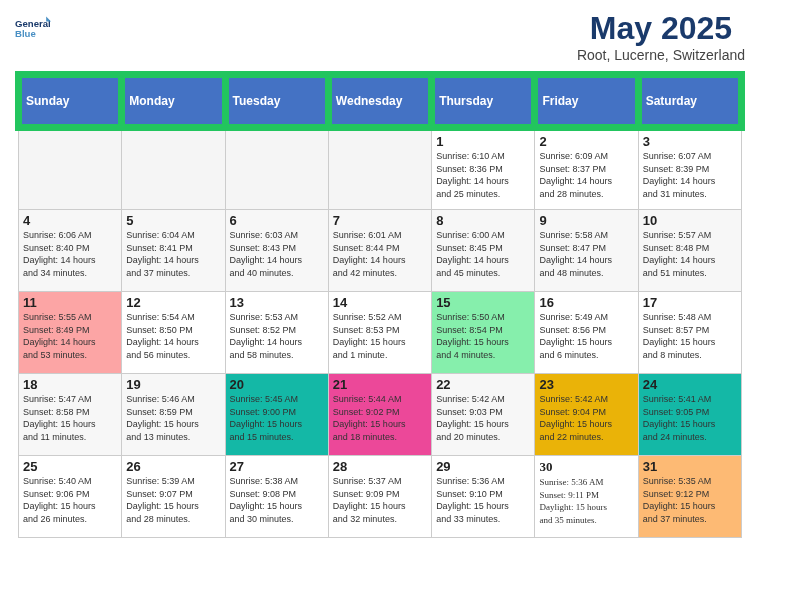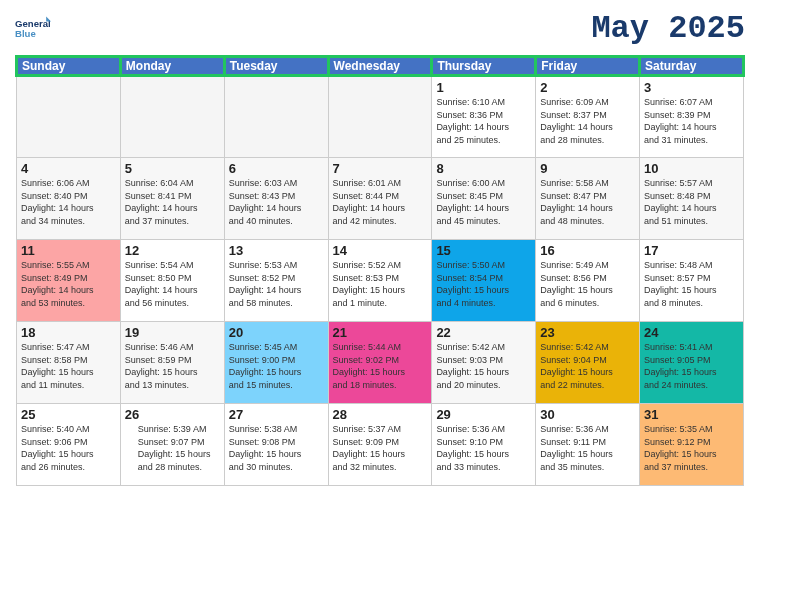--- a/index.html
+++ b/index.html
@@ -1,24 +1,24 @@
 <!DOCTYPE html>
 <html><head>
   <meta charset="utf-8">
   <style>
     * { box-sizing: border-box; margin: 0; padding: 0; }
     body { font-family: Arial, sans-serif; background: #fff; width: 792px; height: 612px; overflow: hidden; }
     .container { width: 760px; padding: 10px 15px; }
     .header { display: flex; justify-content: space-between; align-items: flex-start; margin-bottom: 8px; }
     .logo { display: flex; align-items: center; }
-    .title-block { text-align: center; font-family: Liberation Mono, monospace; }
+    .title-block { text-align: center; }
     .month-title { font-size: 32px; font-weight: bold; color: #1a3a6b; }
     .location { font-size: 14px; color: #444; }
     table { width: 100%; border-collapse: collapse; table-layout: fixed; }
-    th { background: #4472c4; color: #fff; font-size: 12px; padding: 1px 4px; text-align: left; border: 3px solid #22c55e; }
+    th { background: #4472c4; color: #fff; font-size: 12px; padding: 16px 4px; text-align: left; border: 7px solid #22c55e; }
     td { border: 1px solid #ccc; padding: 3px 4px; vertical-align: top; font-size: 9.5px; color: #222; background: #fff; height: 82px; }
     td.empty { background: #f5f5f5; }
     .day-num { font-size: 13px; font-weight: bold; color: #222; display: block; margin-bottom: 1px; }
     .day-info { font-size: 9px; color: #333; line-height: 1.4; }
   </style>
 </head>
 <body>
 
 <div class="container">
   <div class="header">
@@ -26,20 +26,21 @@
   <div style="display:flex;align-items:center;">
     <svg width="36" height="36" viewBox="0 0 60 42">
       <text x="0" y="20" font-size="16" font-weight="bold" fill="#1a3a6b" font-family="Arial">General</text>
       <text x="0" y="36" font-size="16" font-weight="bold" fill="#4a90c4" font-family="Arial">Blue</text>
       <polygon points="52,2 60,10 52,10" fill="#4a90c4"></polygon>
     </svg>
   </div>
       </div>
     <div class="title-block">
       <div class="month-title">May 2025</div>
+      <div class="location">Root, Lucerne, Switzerland</div>
     </div>
   </div>
 
   <table>
     <thead>
       <tr>
         <th>Sunday</th>
         <th>Monday</th>
         <th>Tuesday</th>
         <th>Wednesday</th>
@@ -149,21 +150,21 @@
 Daylight: 14 hours
 and 58 minutes.</div>
           </td>
           <td style="background: rgb(255, 255, 255);">
             <span class="day-num">14</span>
             <div class="day-info" style="white-space: pre-line;">Sunrise: 5:52 AM
 Sunset: 8:53 PM
 Daylight: 15 hours
 and 1 minute.</div>
           </td>
-          <td style="background: #0ea5e9;">
+          <td style="background: #86efac;">
             <span class="day-num">15</span>
             <div class="day-info" style="white-space: pre-line;">Sunrise: 5:50 AM
 Sunset: 8:54 PM
 Daylight: 15 hours
 and 4 minutes.</div>
           </td>
           <td style="background: rgb(255, 255, 255);">
             <span class="day-num">16</span>
             <div class="day-info" style="white-space: pre-line;">Sunrise: 5:49 AM
 Sunset: 8:56 PM
@@ -186,21 +187,21 @@
 Daylight: 15 hours
 and 11 minutes.</div>
           </td>
           <td style="background: rgb(247, 247, 247);">
             <span class="day-num">19</span>
             <div class="day-info" style="white-space: pre-line;">Sunrise: 5:46 AM
 Sunset: 8:59 PM
 Daylight: 15 hours
 and 13 minutes.</div>
           </td>
-          <td style="background: #7dd3fc;">
+          <td style="background: #14b8a6;">
             <span class="day-num">20</span>
             <div class="day-info" style="white-space: pre-line;">Sunrise: 5:45 AM
 Sunset: 9:00 PM
 Daylight: 15 hours
 and 15 minutes.</div>
           </td>
           <td style="background: #ec4899;">
             <span class="day-num">21</span>
             <div class="day-info" style="white-space: pre-line;">Sunrise: 5:44 AM
 Sunset: 9:02 PM
@@ -232,21 +233,21 @@
         <tr>
           <td style="background: rgb(255, 255, 255);">
             <span class="day-num">25</span>
             <div class="day-info" style="white-space: pre-line;">Sunrise: 5:40 AM
 Sunset: 9:06 PM
 Daylight: 15 hours
 and 26 minutes.</div>
           </td>
           <td style="background: rgb(255, 255, 255);">
             <span class="day-num">26</span>
-            <div class="day-info" style="white-space: pre-line; margin-left: 13px;">Sunrise: 5:39 AM
+            <div class="day-info" style="white-space: pre-line;">Sunrise: 5:39 AM
 Sunset: 9:07 PM
 Daylight: 15 hours
 and 28 minutes.</div>
           </td>
           <td style="background: rgb(255, 255, 255);">
             <span class="day-num">27</span>
             <div class="day-info" style="white-space: pre-line;">Sunrise: 5:38 AM
 Sunset: 9:08 PM
 Daylight: 15 hours
 and 30 minutes.</div>
@@ -258,21 +259,21 @@
 Daylight: 15 hours
 and 32 minutes.</div>
           </td>
           <td style="background: rgb(255, 255, 255);">
             <span class="day-num">29</span>
             <div class="day-info" style="white-space: pre-line;">Sunrise: 5:36 AM
 Sunset: 9:10 PM
 Daylight: 15 hours
 and 33 minutes.</div>
           </td>
-          <td style="background: rgb(255, 255, 255);">
+          <td style="background: rgb(255, 255, 255); font-family: Liberation Serif, serif;">
             <span class="day-num">30</span>
             <div class="day-info" style="white-space: pre-line;">Sunrise: 5:36 AM
 Sunset: 9:11 PM
 Daylight: 15 hours
 and 35 minutes.</div>
           </td>
           <td style="background: #fdba74;">
             <span class="day-num">31</span>
             <div class="day-info" style="white-space: pre-line;">Sunrise: 5:35 AM
 Sunset: 9:12 PM

